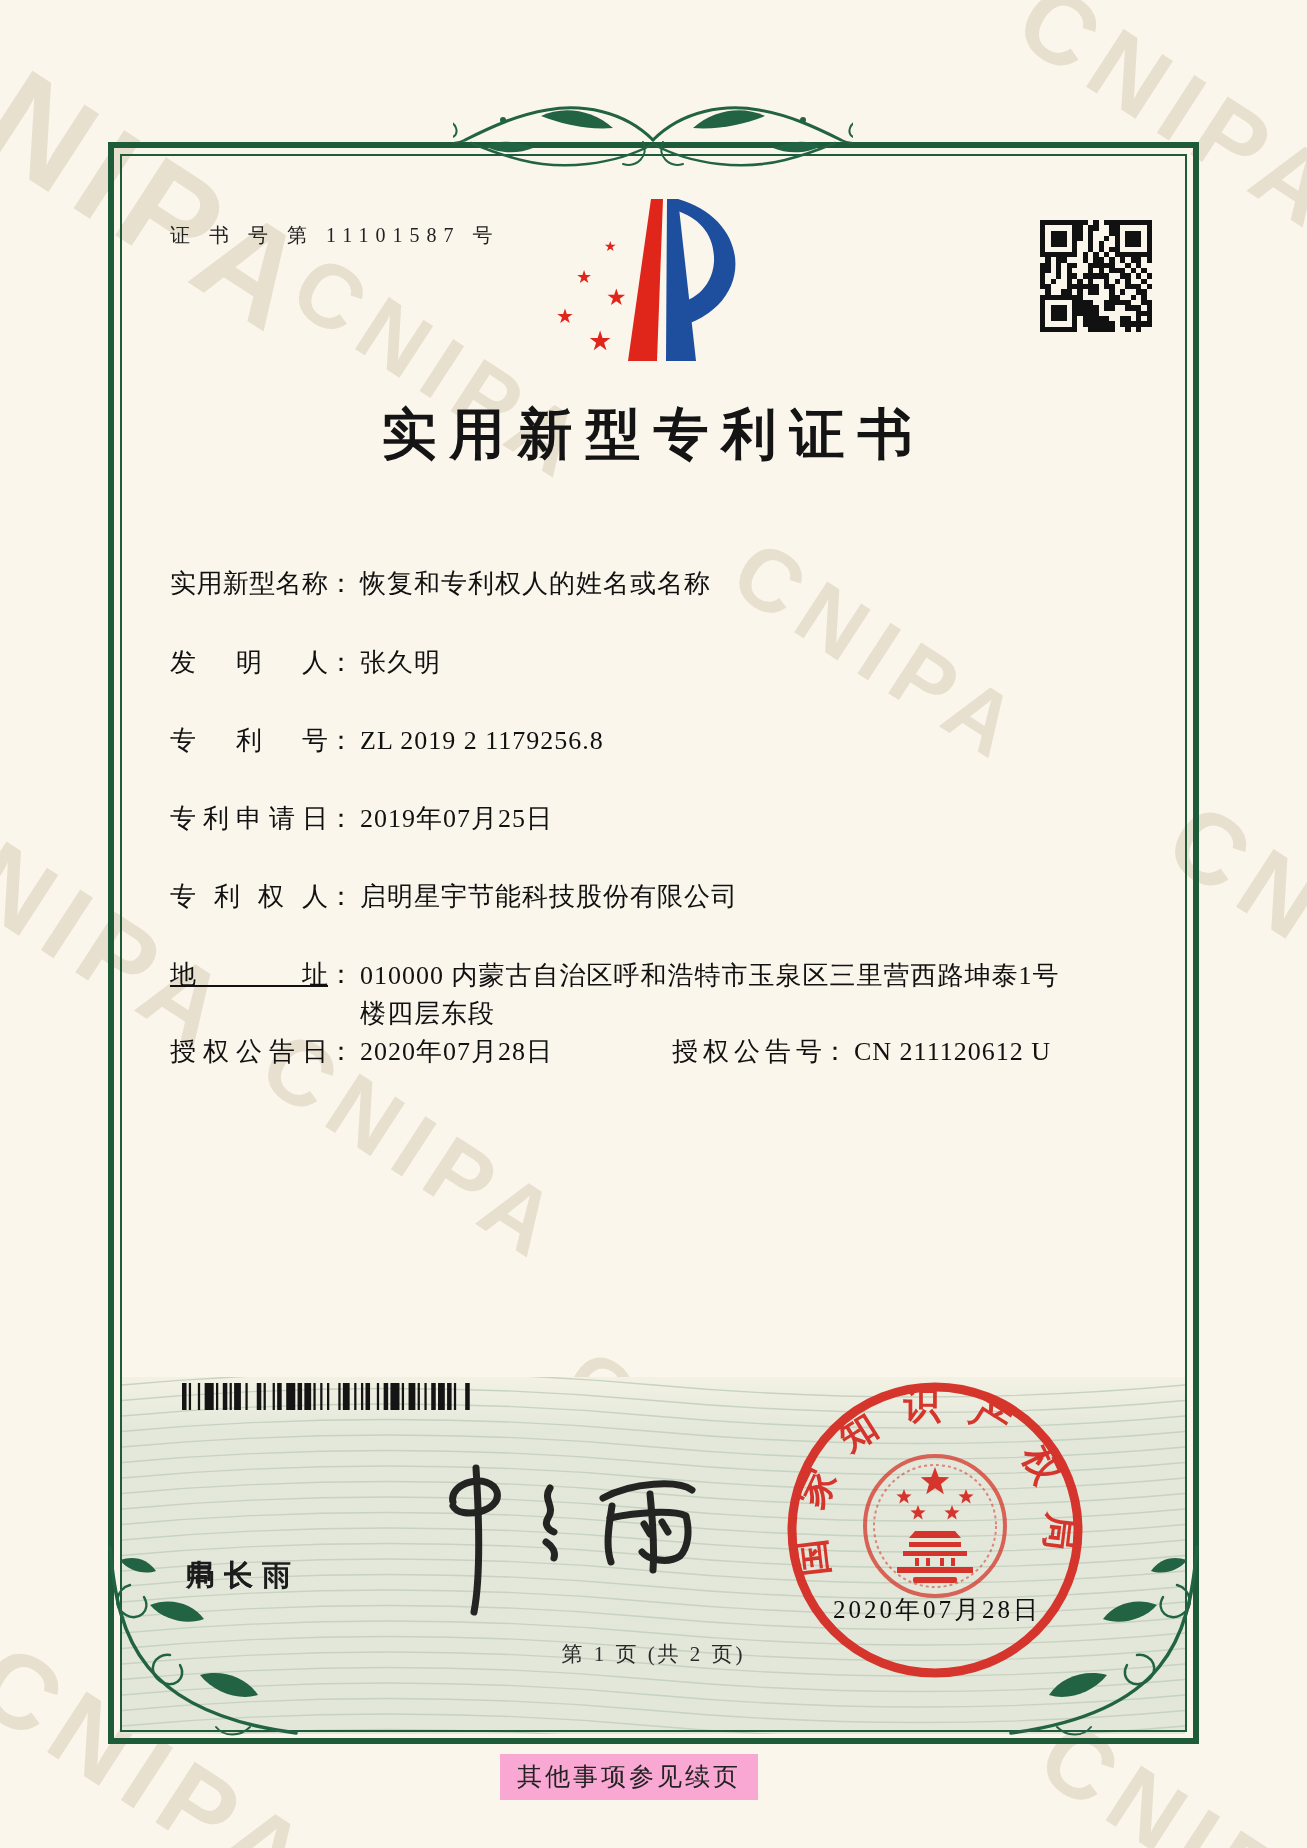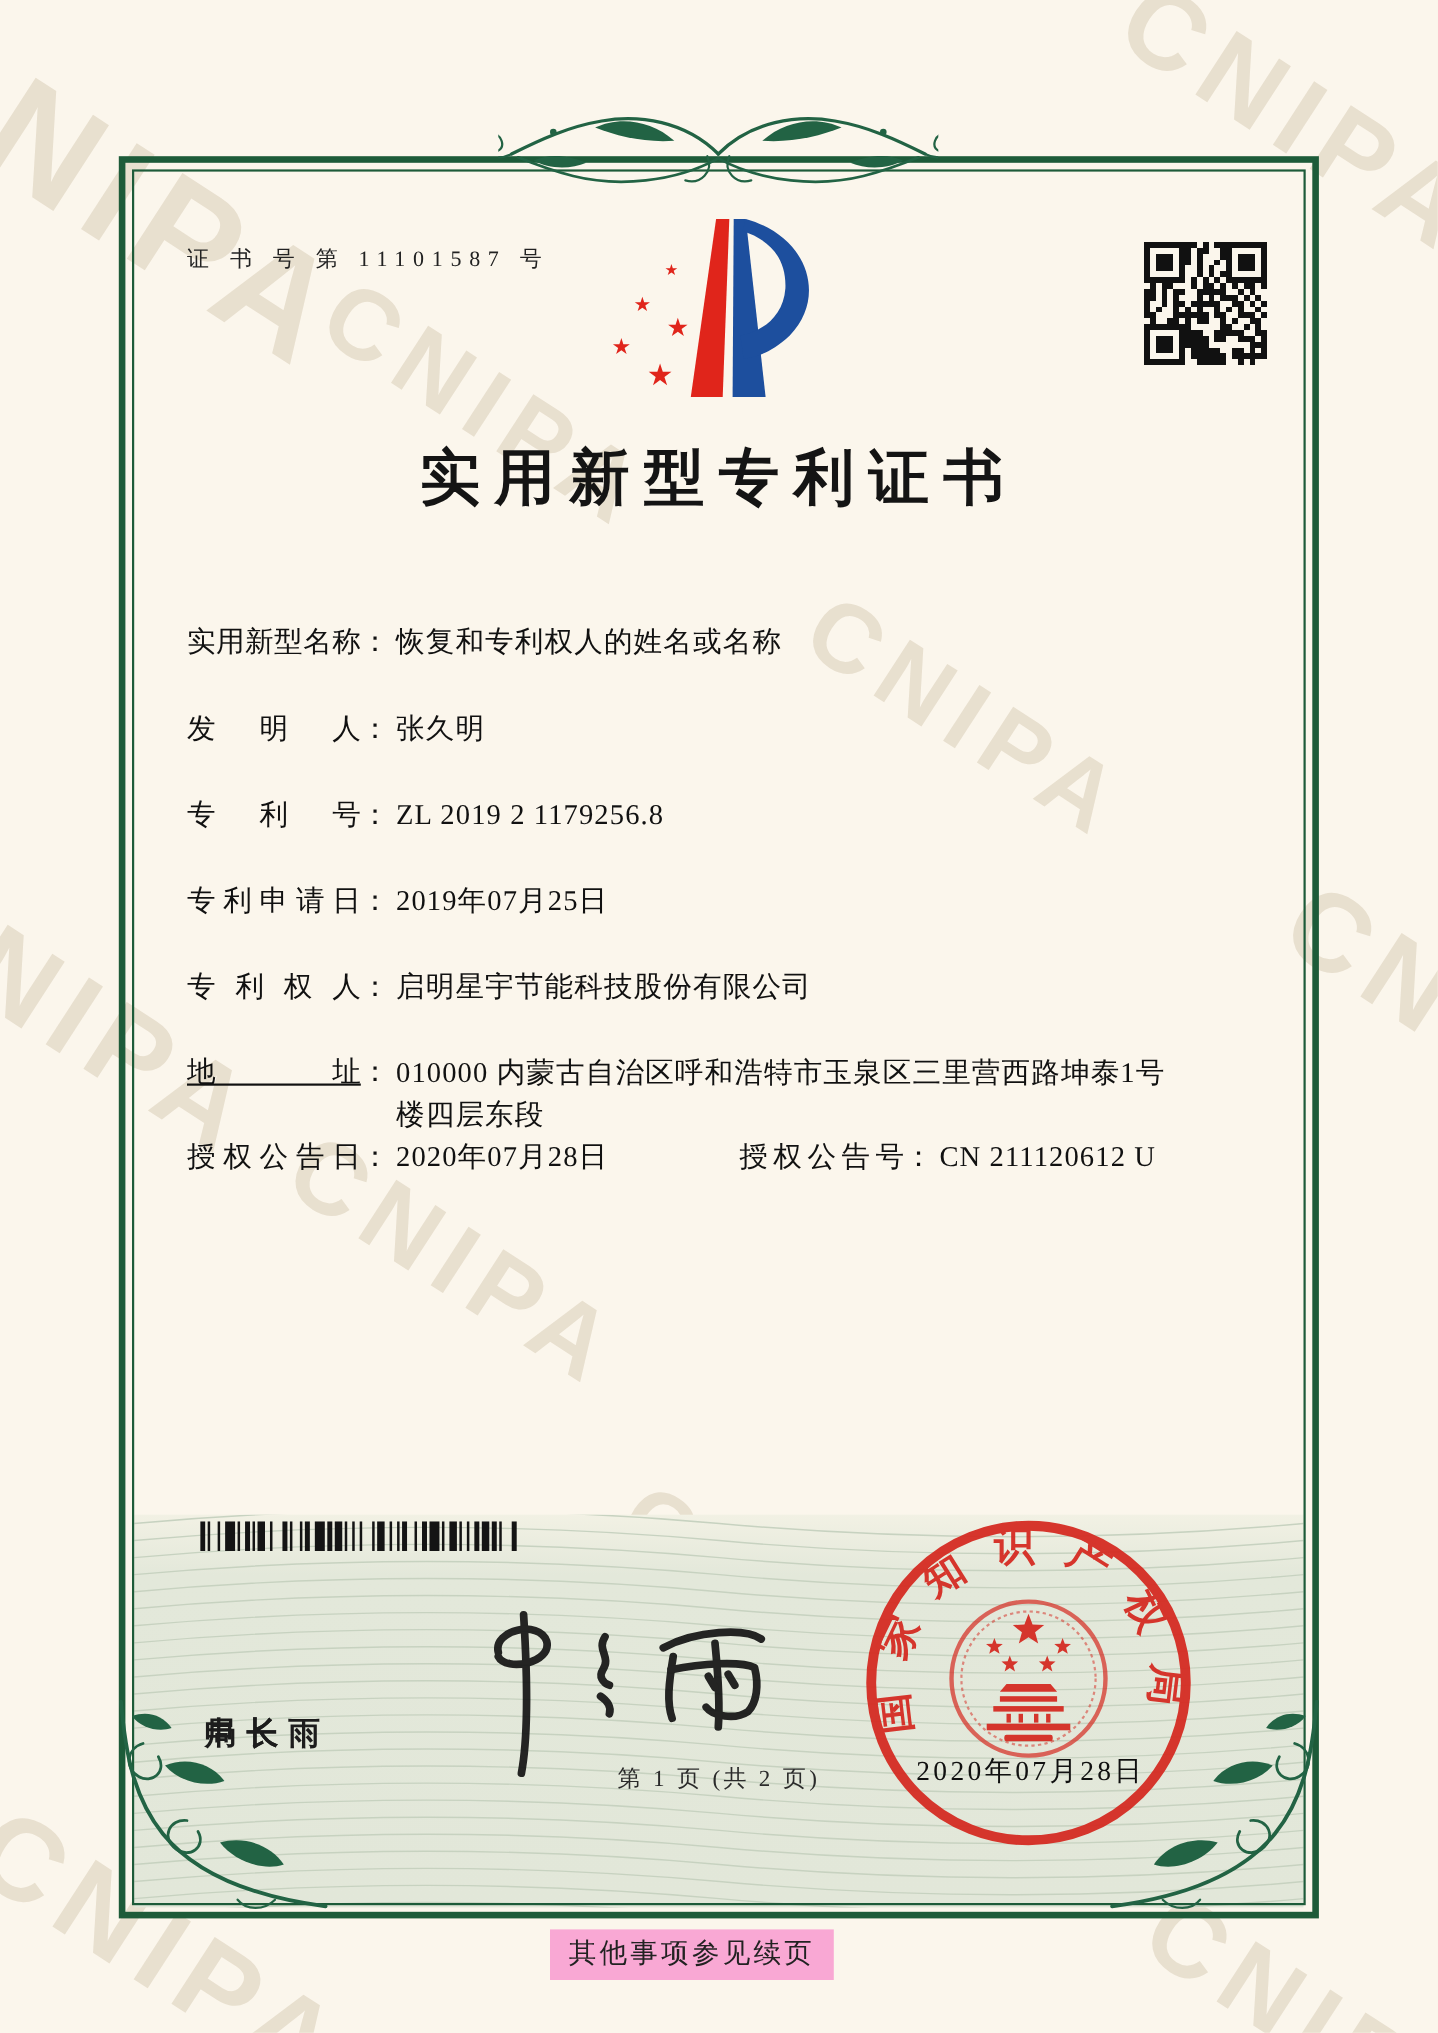--- a/index.html
+++ b/index.html
@@ -31,21 +31,21 @@
   .body-text{left:150px;top:1072px;width:1008px;font-size:27px;line-height:46px;
              text-align:justify;color:#1b1b1b;}
   .body-text p{margin:0;text-indent:2em;}
   
   .band{left:122px;top:1377px;width:1063px;height:357px;
         background:linear-gradient(#f2f1e4 0,#e3e8da 55px,#e2e7d9 100%);}
   .officer{position:absolute;left:186px;font-family:"Liberation Sans","DejaVu Sans",sans-serif;
            font-size:29px;font-weight:600;letter-spacing:9px;color:#1c1c1c;}
   .seal-date{left:812px;top:1593px;width:250px;text-align:center;font-size:25px;
              letter-spacing:3px;color:#101010;}
-  .page-info{left:108px;top:1603px;width:1091px;text-align:center;font-size:21px;
+  .page-info{left:108px;top:1640px;width:1091px;text-align:center;font-size:21px;
              letter-spacing:3px;color:#2a2a2a;}
   .note-box{left:500px;top:1754px;width:258px;height:46px;background:#f9a8d4;
             text-align:center;line-height:46px;font-size:25px;letter-spacing:3px;color:#222;}
   svg{display:block;}
 </style>
 </head>
 <body>
 
 <span class="abs wm" style="left:-50px;top:-20px;font-size:135px;">CNIPA</span>
 <span class="abs wm" style="left:330px;top:235px;font-size:90px;">CNIPA</span>

